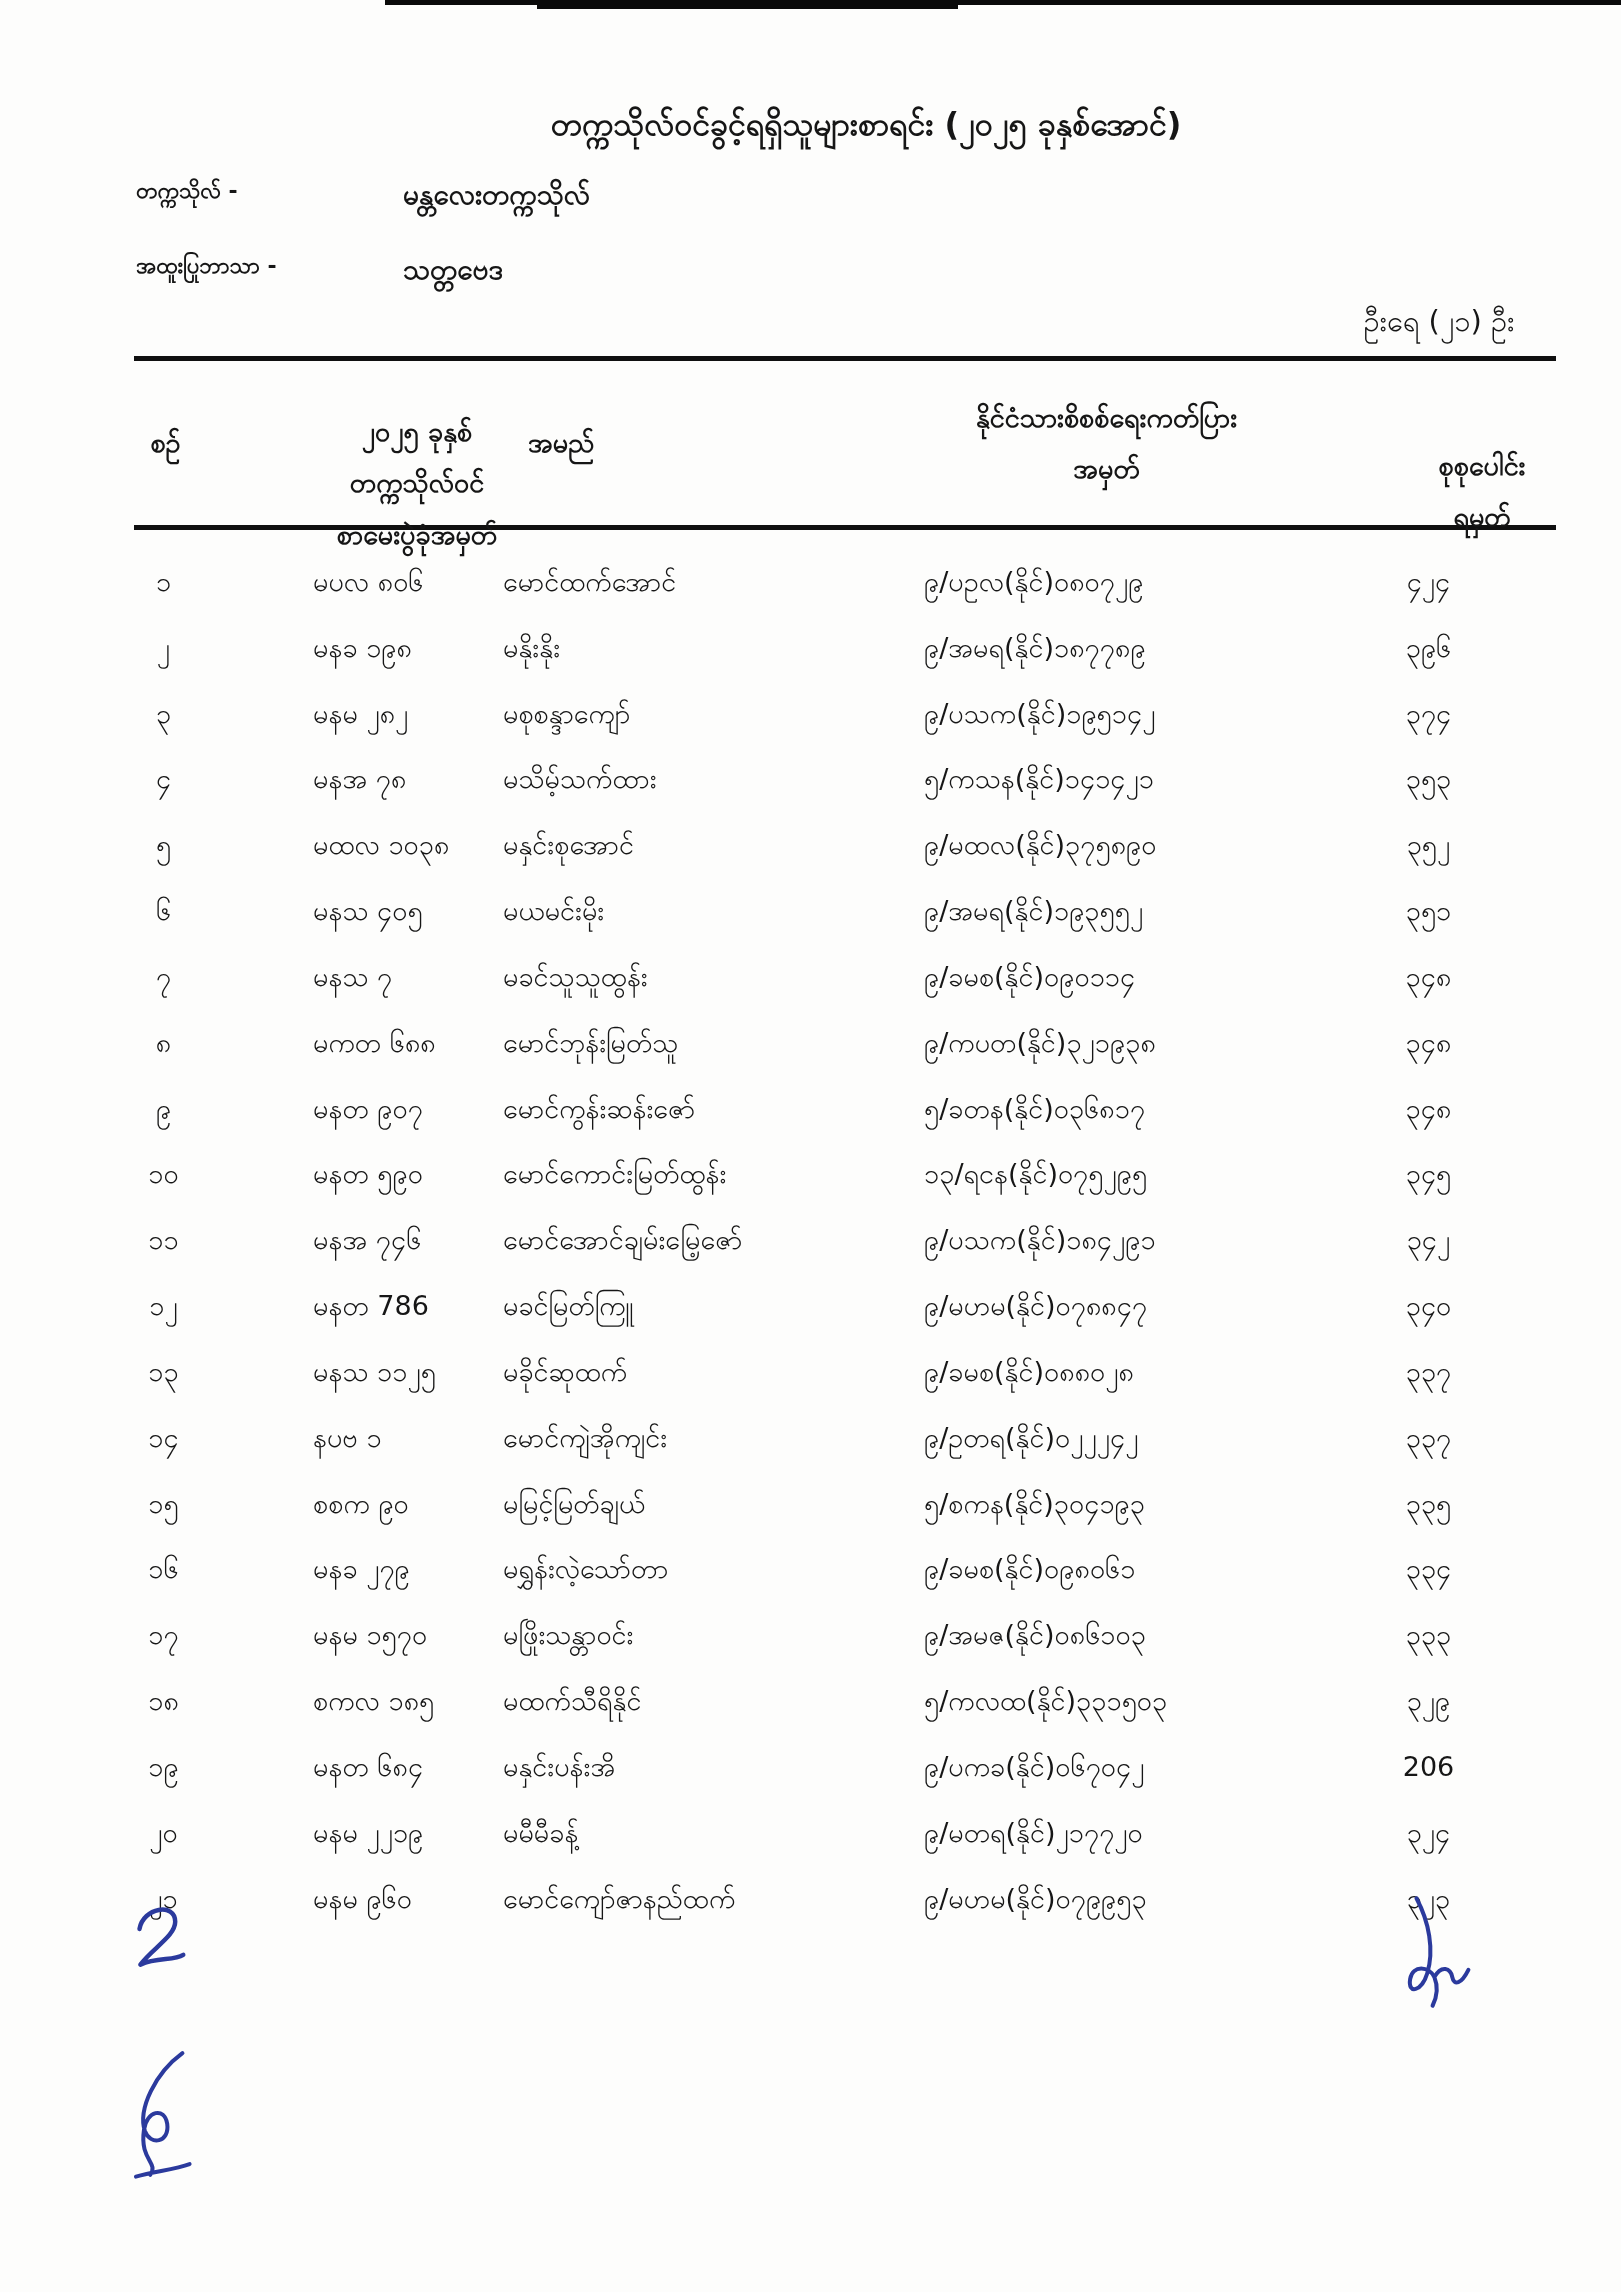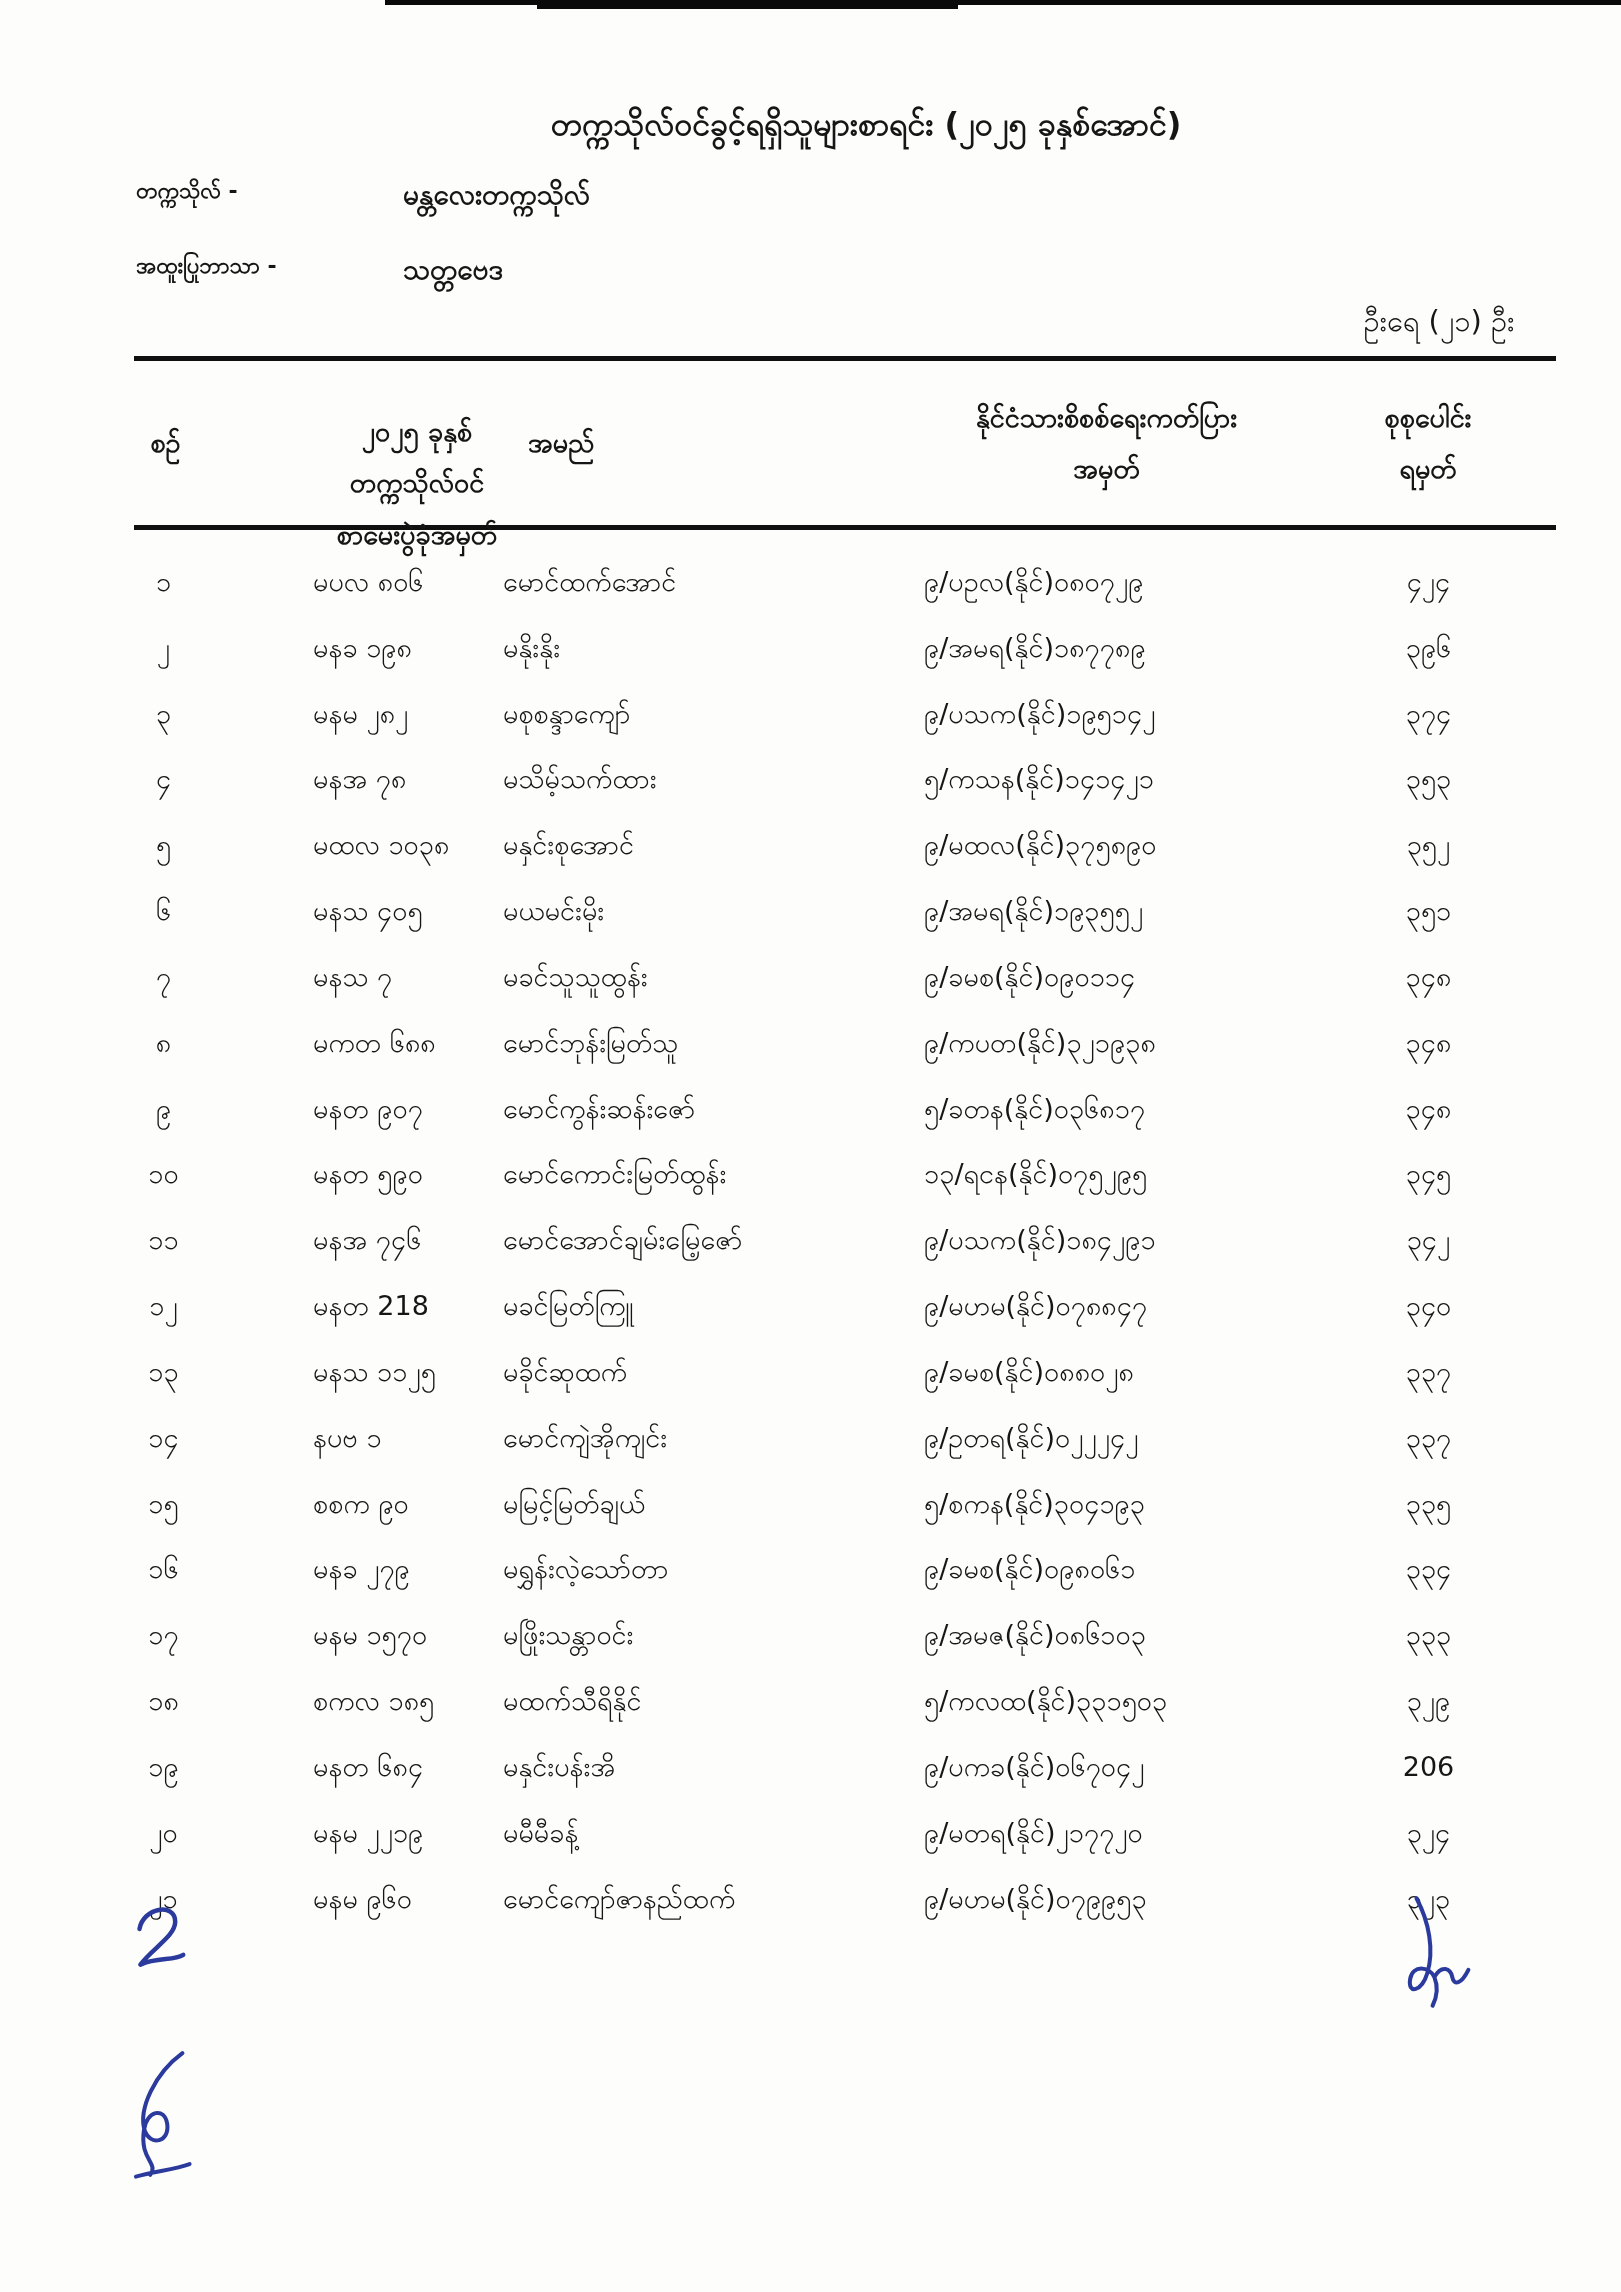--- a/index.html
+++ b/index.html
@@ -20,21 +20,21 @@
   .rule{position:absolute;left:134px;width:1422px;height:4.5px;background:#101010;}
   .rule.top{top:356px;}
   .rule.mid{top:525px;}
   .hcell{position:absolute;top:361px;height:164px;font-size:27px;font-weight:700;
          display:flex;flex-direction:column;align-items:center;justify-content:center;
          text-align:center;line-height:1.9;}
   .h-no{left:125px;width:81px;}
   .h-seat{left:269px;width:296px;margin-top:40px;}
   .h-name{left:528px;width:197px;align-items:flex-start;text-align:left;}
   .h-nrc{left:896px;width:421px;}
-  .h-total{left:1325px;width:206px;}
+  .h-total{left:1379px;width:206px;margin-top:48px;}
   .trow{position:absolute;left:0;right:0;height:66px;}
   .cell{position:absolute;top:0;height:66px;display:flex;align-items:center;
         font-size:27px;font-weight:400;white-space:nowrap;line-height:1.25;}
   .c-no{left:125px;width:77px;justify-content:center;}
   .c-seat{left:313px;width:269px;}
   .c-name{left:503px;width:385px;}
   .c-nrc{left:924px;width:403px;}
   .c-total{left:1339px;width:179px;justify-content:center;}
   .sig{position:absolute;}
   .sig path{fill:none;stroke-linecap:round;stroke-linejoin:round;}
@@ -151,21 +151,21 @@
   </div>
     <div class="trow" style="top: 1207px;">
     <div class="cell c-no">၁၁</div>
     <div class="cell c-seat">မနအ ၇၄၆</div>
     <div class="cell c-name">မောင်အောင်ချမ်းမြေ့ဇော်</div>
     <div class="cell c-nrc">၉/ပသက(နိုင်)၁၈၄၂၉၁</div>
     <div class="cell c-total">၃၄၂</div>
   </div>
     <div class="trow" style="top: 1273px;">
     <div class="cell c-no">၁၂</div>
-    <div class="cell c-seat">မနတ 218</div>
+    <div class="cell c-seat">မနတ 786</div>
     <div class="cell c-name">မခင်မြတ်ကြူ</div>
     <div class="cell c-nrc">၉/မဟမ(နိုင်)၀၇၈၈၄၇</div>
     <div class="cell c-total">၃၄၀</div>
   </div>
     <div class="trow" style="top: 1339px;">
     <div class="cell c-no">၁၃</div>
     <div class="cell c-seat">မနသ ၁၁၂၅</div>
     <div class="cell c-name">မခိုင်ဆုထက်</div>
     <div class="cell c-nrc">၉/ခမစ(နိုင်)၀၈၈၀၂၈</div>
     <div class="cell c-total">၃၃၇</div>

